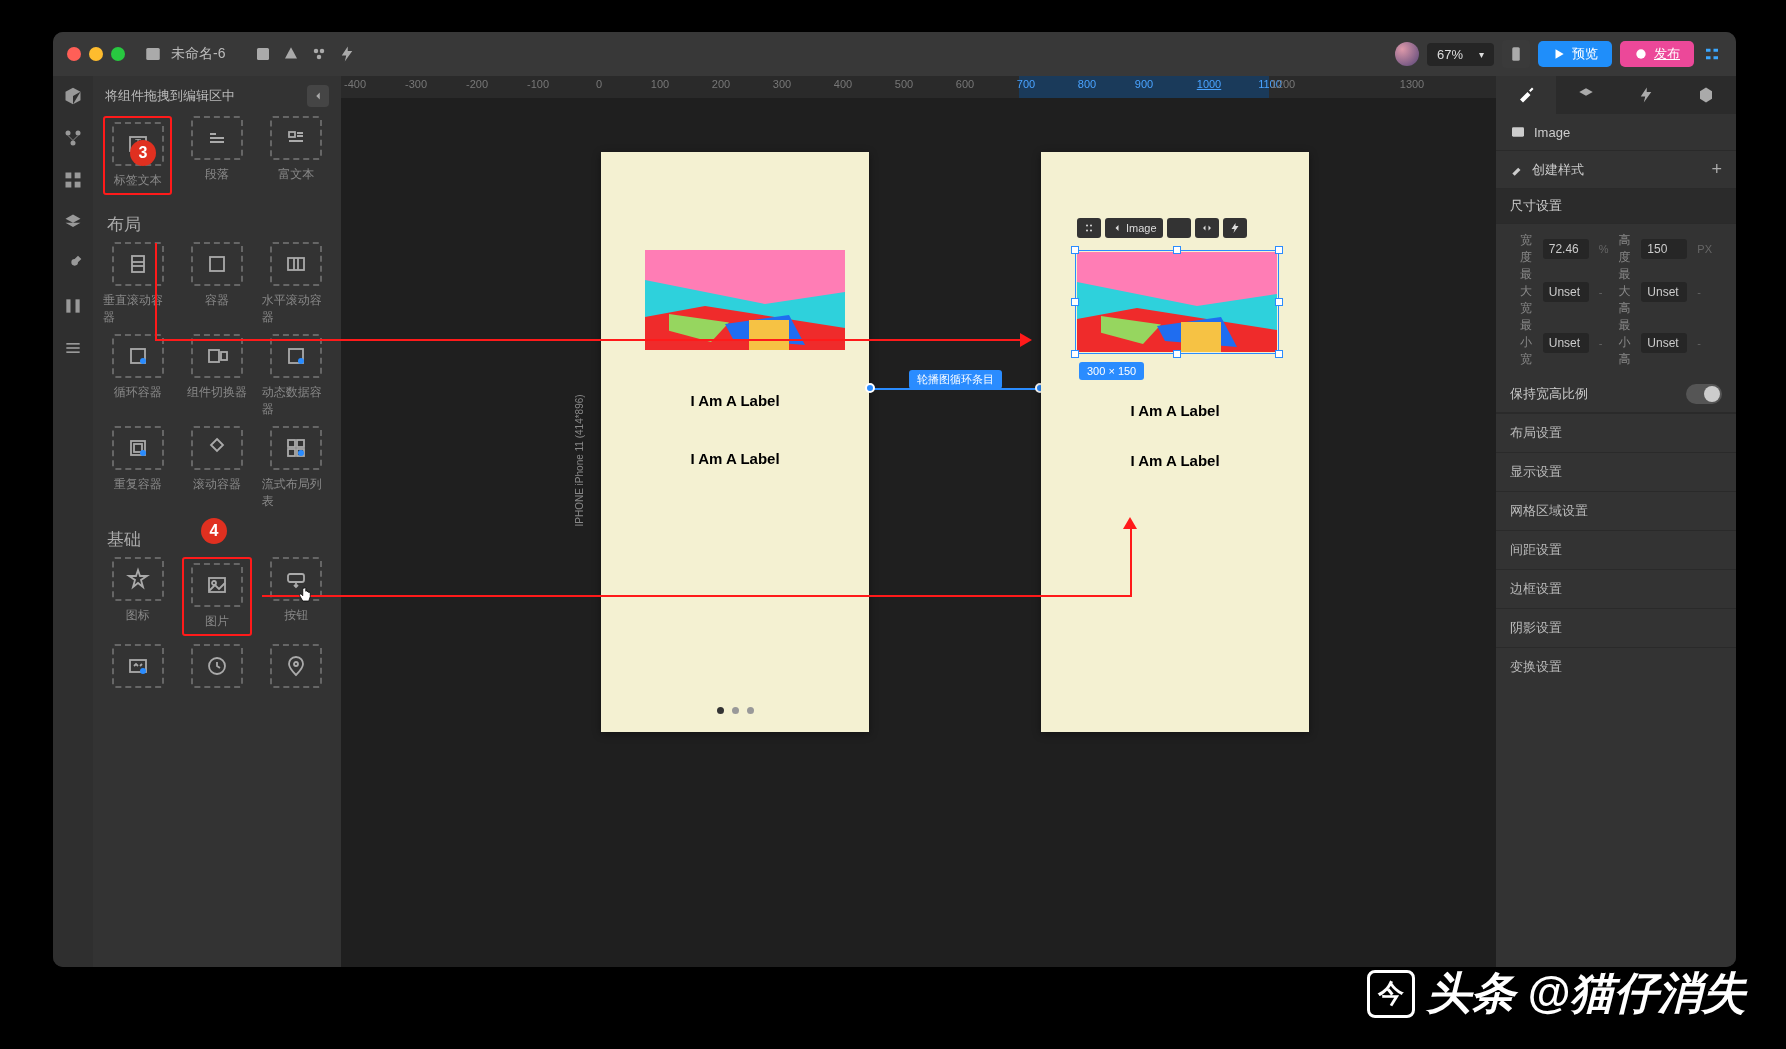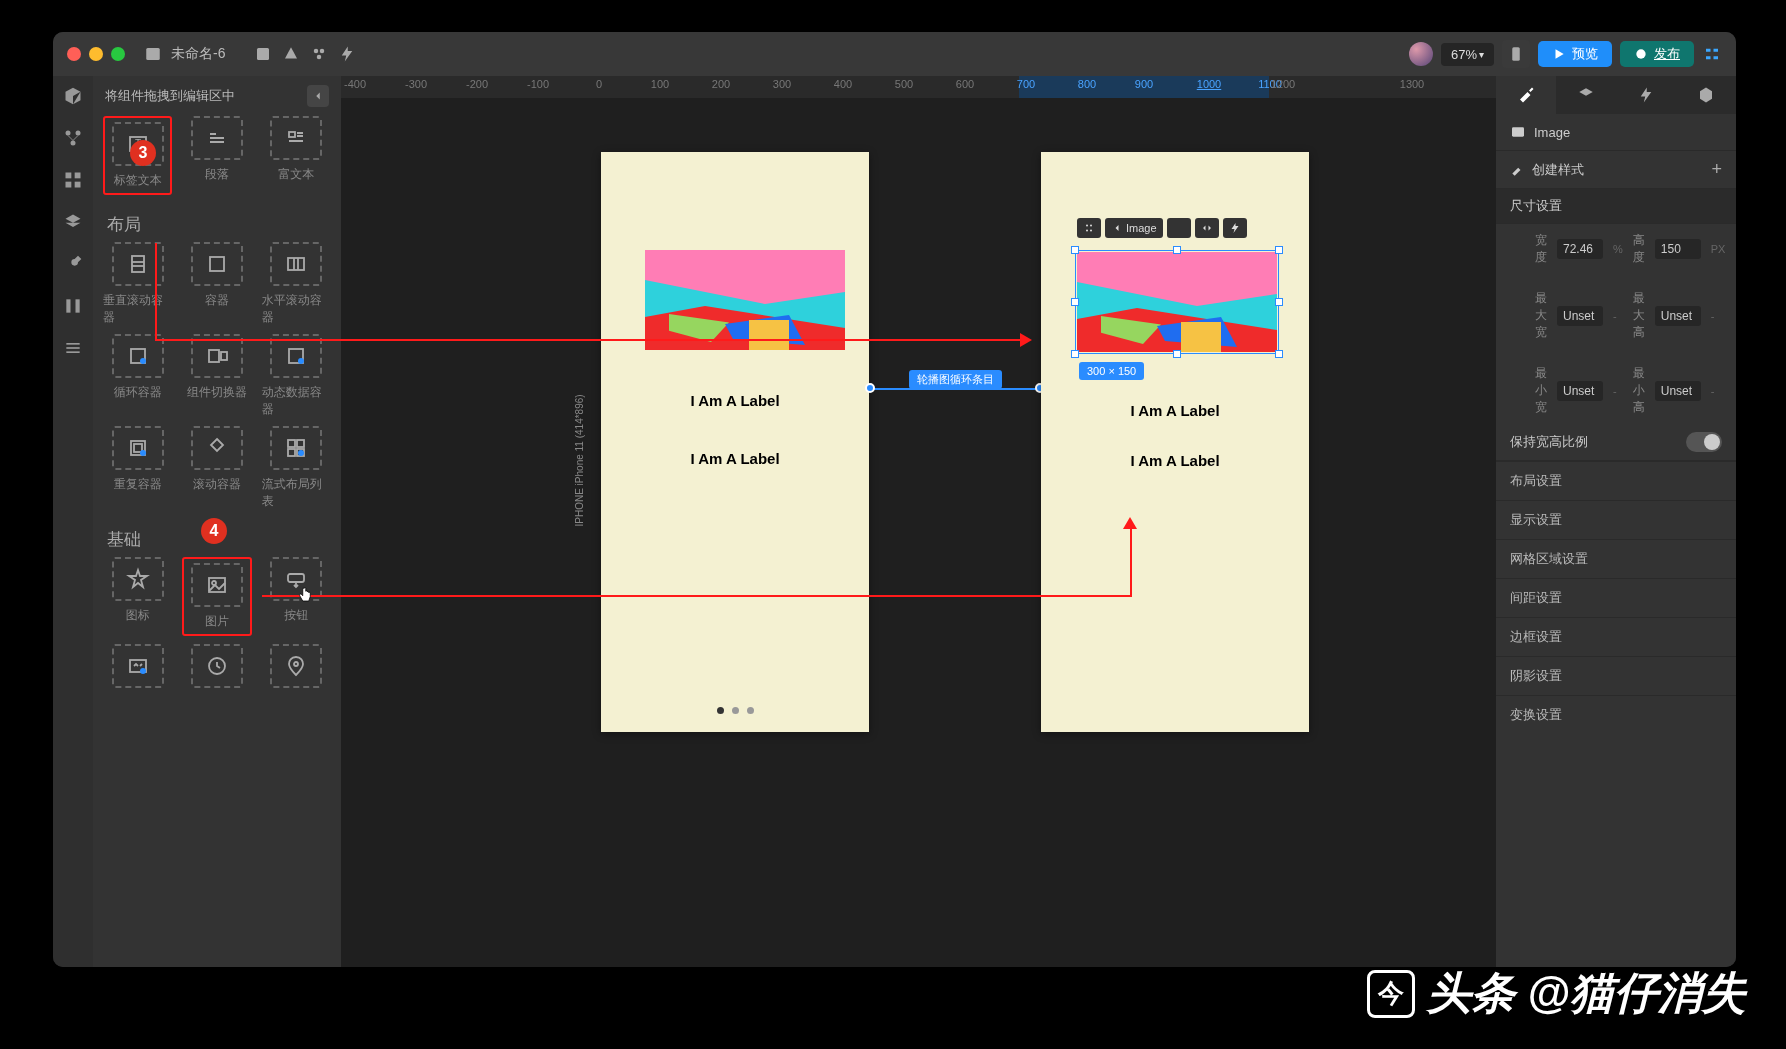--- a/index.html
+++ b/index.html
@@ -7,24 +7,24 @@
 
 .window { position: absolute; left: 53px; top: 32px; width: 1683px; height: 935px; background: #2b2b2b; border-radius: 10px; box-shadow: 0 0 30px rgba(0,0,0,.5); display: flex; flex-direction: column; overflow: hidden; }
 
 
 .titlebar { height: 44px; background: #383838; display: flex; align-items: center; padding: 0 14px; gap: 8px; color: #bbb; font-size: 14px; }
 .traffic { display: flex; gap: 8px; margin-right: 10px;}
 .dot { width: 14px; height: 14px; border-radius: 50%; }
 .dot.r{background:#ff5f57;} .dot.y{background:#febc2e;} .dot.g{background:#28c840;}
 .ti-icon { width: 20px; height: 20px; display: flex; align-items: center; justify-content: center; color: #888; }
 .titlebar .spacer { flex: 1; }
-.zoom-pill { background: #252525; border-radius: 4px; padding: 4px 10px; font-size: 13px; color: #ddd; display: flex; gap: 2px; align-items: center;}
+.zoom-pill { background: #252525; border-radius: 4px; padding: 4px 10px; font-size: 13px; color: #ddd; display: flex; gap: 16px; align-items: center;}
 .avatar-img { width: 24px; height: 24px; border-radius: 50%; background: radial-gradient(circle at 30% 30%, #d9a, #547); }
 .btn-blue { background: #1f8efa; color: #fff; border-radius: 5px; padding: 4px 14px; display: flex; gap: 6px; align-items: center; font-size: 13px;}
-.btn-green{ background:#0f766e;text-decoration:underline;} 
+.btn-green{ background:#ec4899;text-decoration:underline;} 
 .btn-square{ width:28px; height:28px; background:#3a3a3a; border-radius:4px; display:flex; align-items:center; justify-content:center; }
 .tool-ico{ width:18px; height:18px; fill:#aaa;}
 .tool-ico.blue{fill:#3ba7ff;}
 
 
 .body { flex: 1; display: flex; min-height: 0; }
 .rail { width: 40px; background: #2f2f2f; display: flex; flex-direction: column; align-items: center; padding-top: 10px; gap: 22px; }
 .rail-ico { width: 20px; height: 20px; fill: #999;}
 
 
@@ -80,21 +80,21 @@
 
 .right { width: 240px; background: #333; display:flex; flex-direction:column; color:#ccc;}
 .rtabs{ height:38px; display:flex; background:#2b2b2b;}
 .rtab{ flex:1; display:flex; align-items:center; justify-content:center;}
 .rtab.active{ background:#333;}
 .rtab svg{width:18px; height:18px; fill:#aaa;}
 .rtab.active svg{fill:#fff;}
 .rrow{ padding:10px 14px; font-size:13px; display:flex; align-items:center; border-bottom:1px solid #2a2a2a;}
 .rrow.sm{padding:8px 14px;}
 .rrow .plus{margin-left:auto; color:#aaa; font-size:18px;}
-.dim-grid{ display:grid; grid-template-columns: auto 1fr auto auto 1fr auto; gap:24px 10px; padding:8px 24px; font-size:12px; align-items:center;margin-left:15px;}
+.dim-grid{ display:grid; grid-template-columns: auto 1fr auto auto 1fr auto; gap:0 10px; padding:8px 24px; font-size:12px; align-items:center;}
 .dim-grid .k{color:#888;}
 .dim-grid .v{ background:#262626; border-radius:3px; padding:3px 6px; color:#ccc; text-align:left; min-width:46px;}
 .dim-grid .u{color:#666; font-size:11px;}
 .toggle{ width:36px; height:20px; background:#555; border-radius:10px; position:relative; margin-left:auto;}
 .toggle::after{content:""; position:absolute; width:16px; height:16px; background:#ccc; border-radius:50%; top:2px; right:2px;}
 .acc{ padding:10px 14px; font-size:13px; color:#bbb; border-top:1px solid #2a2a2a;}
 
 
 .ann-badge{ position:absolute; width:26px; height:26px; background:#e03020; border-radius:50%; color:#fff; font-weight:bold; display:flex; align-items:center; justify-content:center; font-size:16px;}
 .ann-line{ position:absolute; background:#ff1a1a; height:2px;}

